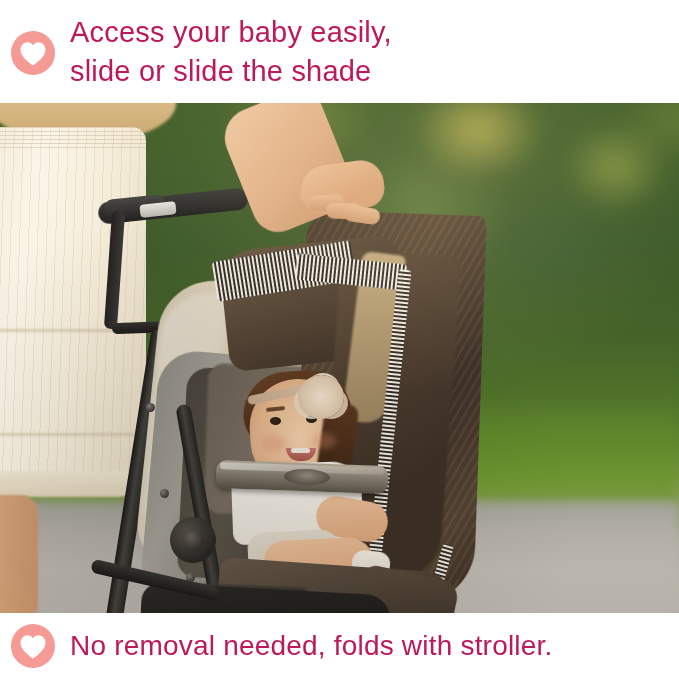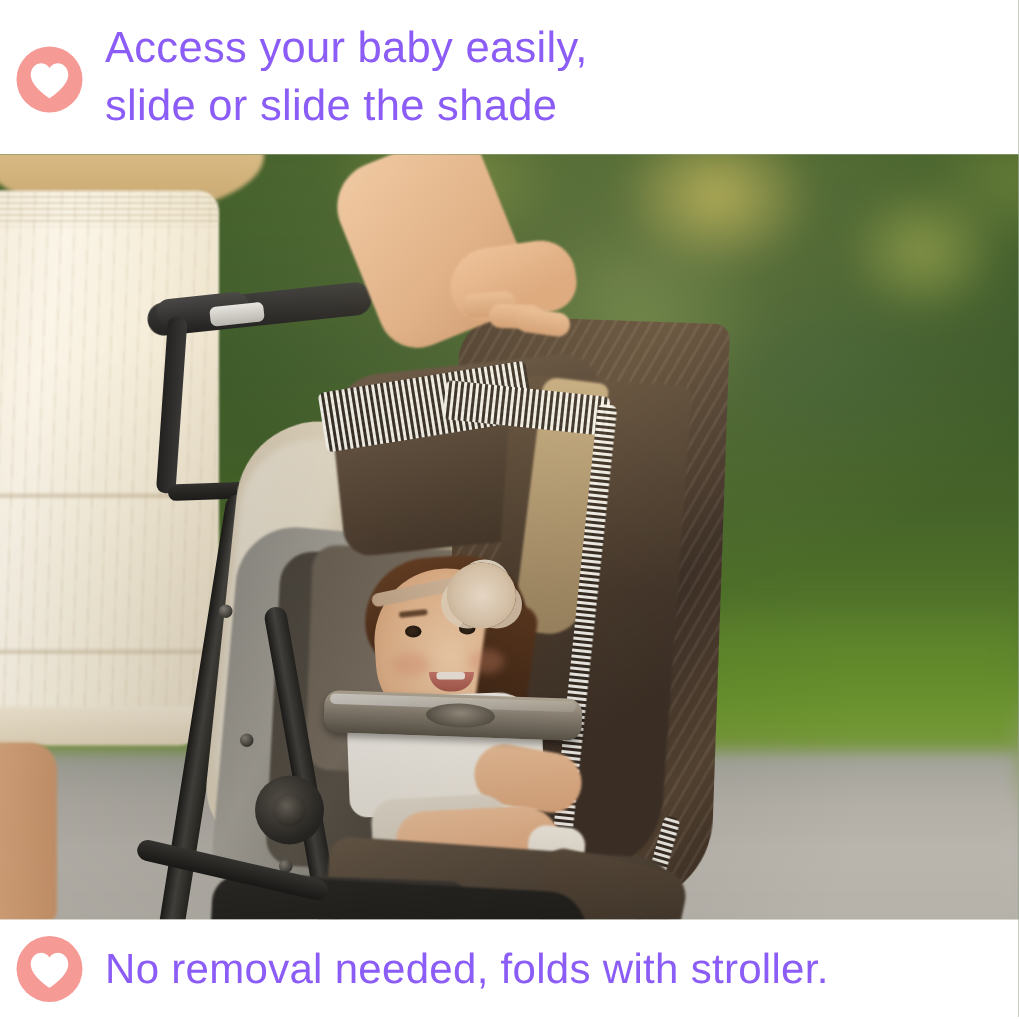--- a/index.html
+++ b/index.html
@@ -13,21 +13,21 @@
 
   
   .banner { position:absolute; left:0; width:679px; display:flex; align-items:center; background:#ffffff; }
   .banner-top { top:0; height:103px; padding-left:10px; }
   .banner-bottom { top:613px; height:66px; padding-left:10px; }
 
   .heart-badge { flex:0 0 auto; width:46px; height:46px; }
   .banner-top .heart-badge { margin-top:2px; }
   .heart-badge svg { display:block; width:46px; height:46px; }
 
-  .banner-text { margin-left:14px; color:#8b5cf6; letter-spacing:.2px; }
+  .banner-text { margin-left:14px; color:#be185d; letter-spacing:.2px; }
   .banner-top .banner-text { font-size:29px; line-height:39px; font-weight:400; }
   .banner-bottom .banner-text { font-size:28px; line-height:34px; font-weight:400; white-space:nowrap; }
   .banner-text .line { display:block; }
 
   
   .photo {
     position:absolute; left:0; top:103px; width:679px; height:510px;
     overflow:hidden; background:#3d5a28;
   }
 

